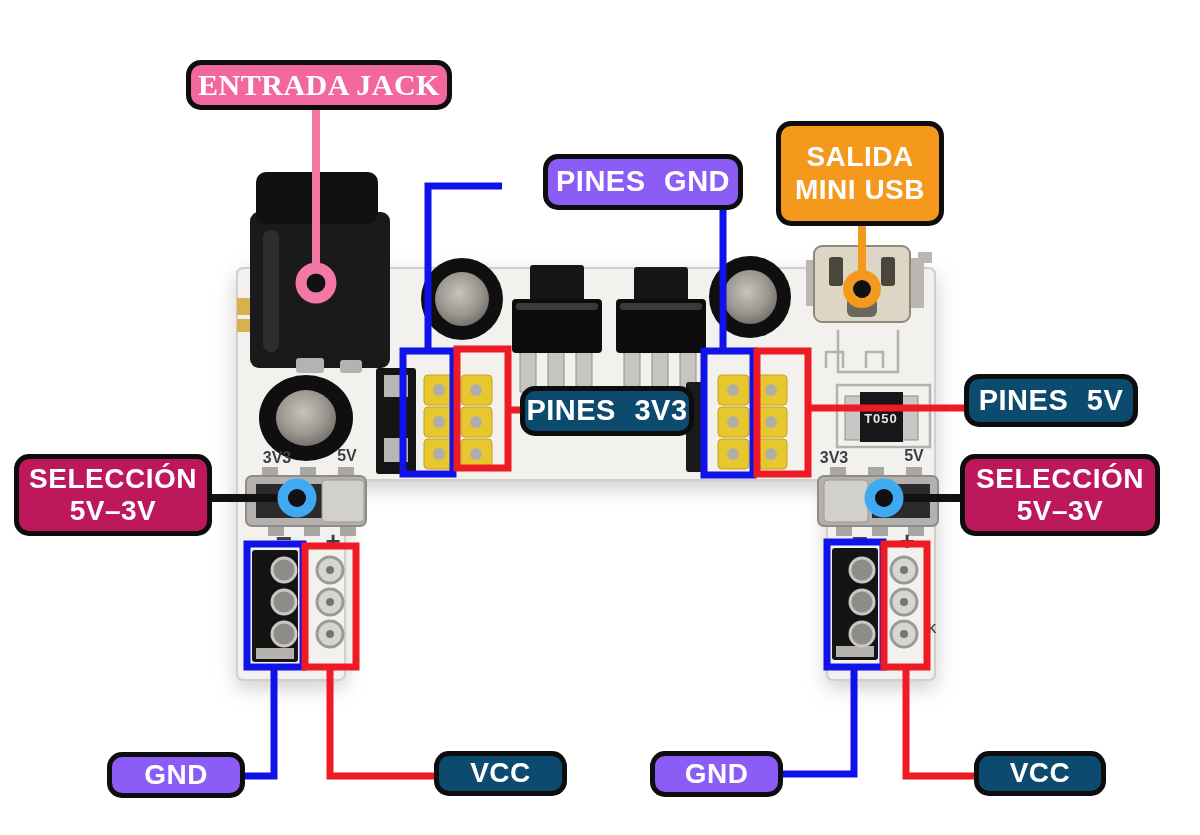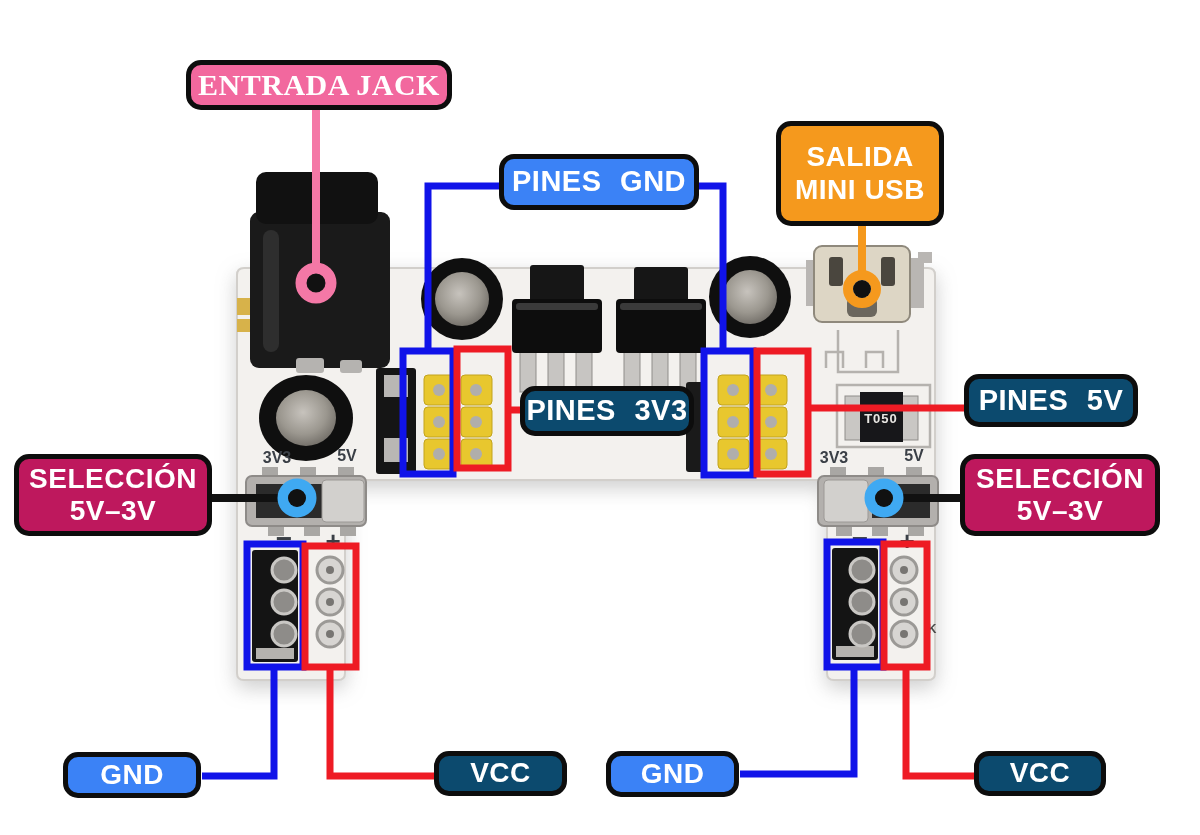--- a/index.html
+++ b/index.html
@@ -4,21 +4,21 @@
 <style>
   html,body{margin:0;padding:0;background:#ffffff;}
   #stage{position:relative;width:1200px;height:835px;background:#ffffff;overflow:hidden;
          font-family:"Liberation Sans",sans-serif;}
   #stage svg{position:absolute;left:0;top:0;}
   .pill{position:absolute;display:flex;flex-direction:column;align-items:center;justify-content:center;
         box-sizing:border-box;border:5px solid #0d0d0d;border-radius:15px;color:#ffffff;
         font-weight:bold;text-align:center;line-height:1.15;letter-spacing:.5px;}
   .pill span{display:block;}
   .pink{background:#F2689E;}
-  .blue{background:#3b82f6;}
+  .blue{background:#8b5cf6;margin-left:44px;}
   .red{background:#0c4a6e;}
   .orange{background:#F5991D;}
   .lblue{background:#be185d;}
   .ws{word-spacing:10px;}
   .silk{font-weight:bold;fill:#3a3f46;}
 </style>
 </head>
 <body>
 
 <div id="stage">

